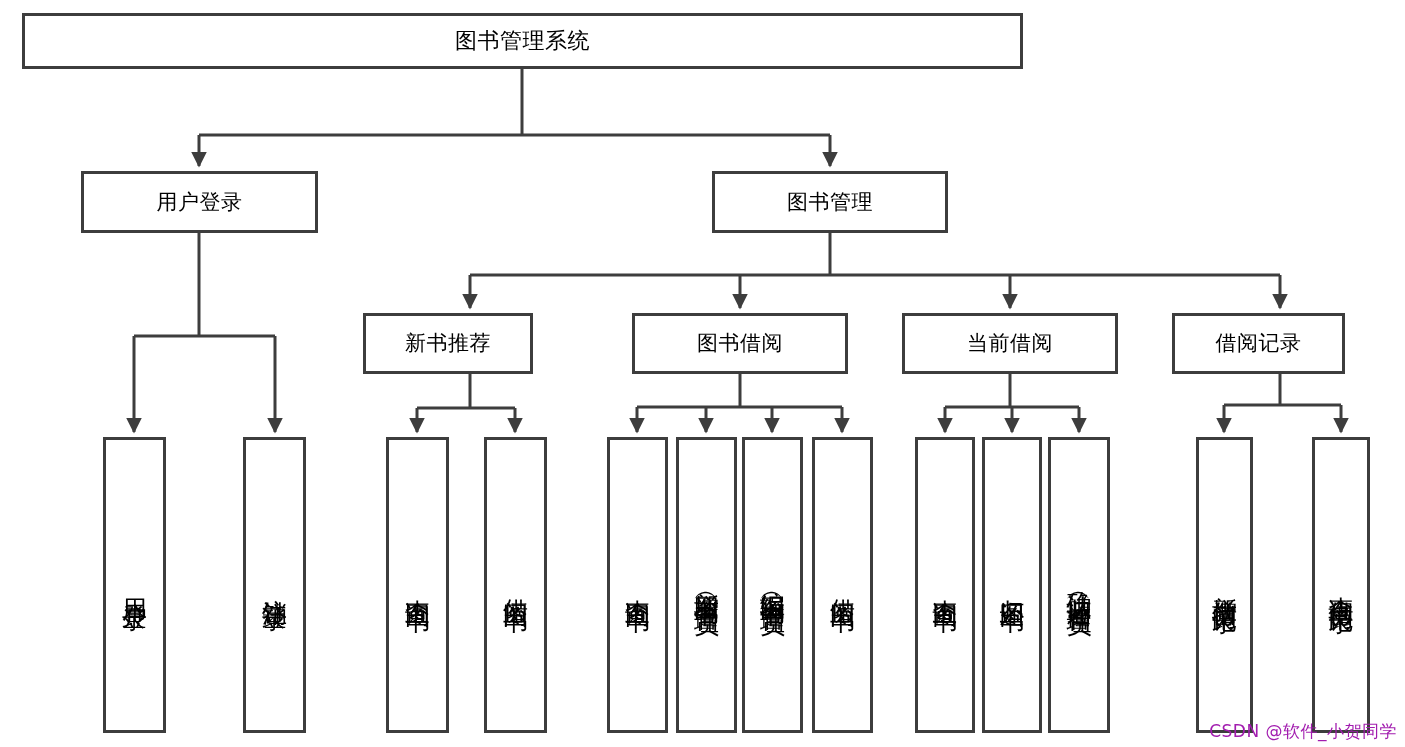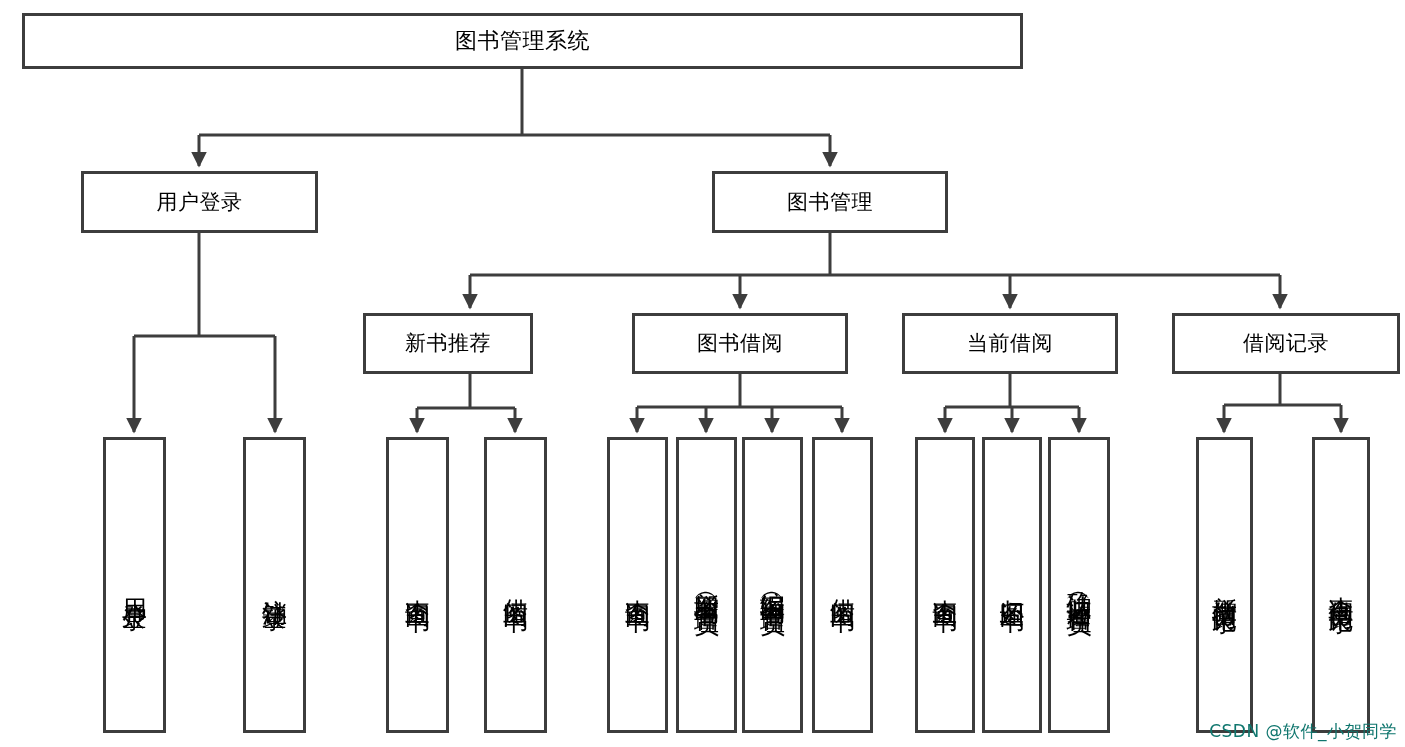--- a/index.html
+++ b/index.html
@@ -56,21 +56,21 @@
     font-size: 25px;
     letter-spacing: 3px;
     line-height: 1;
   }
   .node.root .label { font-size: 22px; }
   .watermark {
     position: absolute;
     right: 8px;
     bottom: 4px;
     font-size: 17px;
-    color: #0f766e;
+    color: #a21caf;
     letter-spacing: 0.5px;
     white-space: nowrap;
   }
 </style>
 </head>
 <body>
 
 <div id="diagram-root">
 
   <svg class="connectors" viewBox="0 0 1405 747" xmlns="http://www.w3.org/2000/svg">
@@ -136,21 +136,21 @@
 
   <div class="node horizontal" style="left:363px; top:313px; width:170px; height:61px;">
     <span class="label">新书推荐</span>
   </div>
   <div class="node horizontal" style="left:632px; top:313px; width:216px; height:61px;">
     <span class="label">图书借阅</span>
   </div>
   <div class="node horizontal" style="left:902px; top:313px; width:216px; height:61px;">
     <span class="label">当前借阅</span>
   </div>
-  <div class="node horizontal" style="left:1172px; top:313px; width:228px; height:61px;">
+  <div class="node horizontal" style="left:1172px; top:313px; width:173px; height:61px;">
     <span class="label">借阅记录</span>
   </div>
 
   <div class="node vertical" style="left:103px; top:437px; width:63px; height:296px;">
     <span class="label">用户登录</span>
   </div>
   <div class="node vertical" style="left:243px; top:437px; width:63px; height:296px;">
     <span class="label">注销登录</span>
   </div>
 

